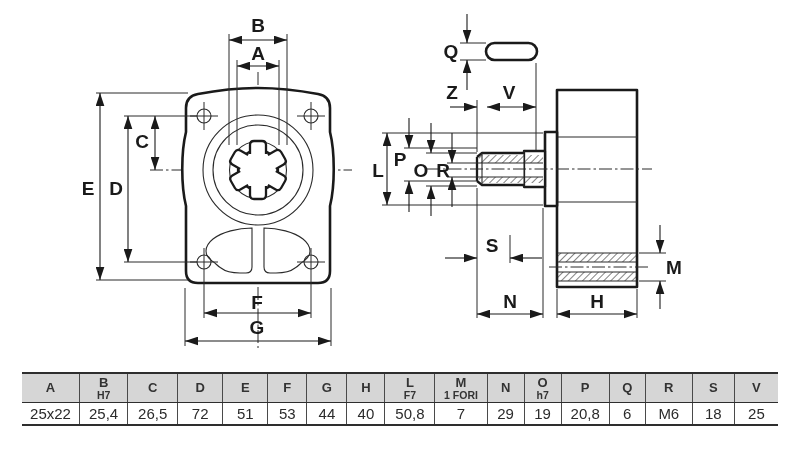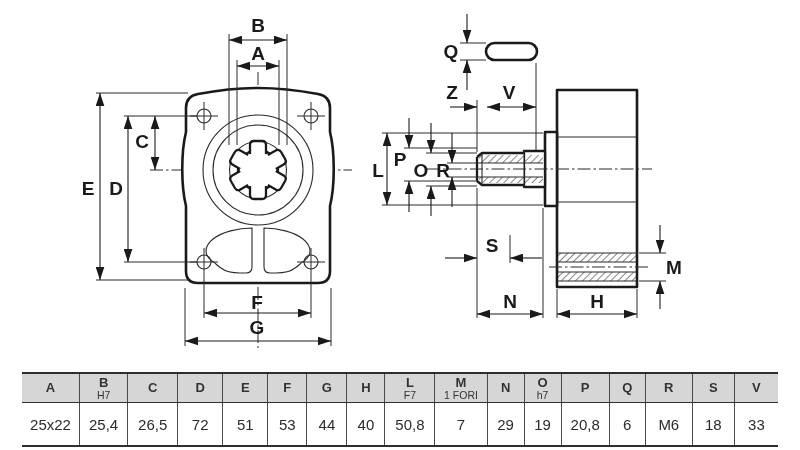--- a/index.html
+++ b/index.html
@@ -13,26 +13,26 @@
   .med{stroke:#1a1a1a;stroke-width:2.3;fill:none;stroke-linejoin:round;}
   .thin{stroke:#2a2a2a;stroke-width:1.1;fill:none;}
   .ext{stroke:#2a2a2a;stroke-width:1;fill:none;}
   .dim{stroke:#1a1a1a;stroke-width:1.1;fill:none;}
   .cl{stroke:#2a2a2a;stroke-width:1;fill:none;stroke-dasharray:13 3 2.5 3;}
   .xh{stroke:#2a2a2a;stroke-width:1;fill:none;}
   
   #spec-table{position:absolute;left:22px;top:372px;width:756px;color:#333;}
   .trow{display:flex;width:100%;box-sizing:border-box;}
   .trow.head{background:#d6d6d6;border-top:2px solid #2e2e2e;border-bottom:1px solid #2e2e2e;height:31px;}
-  .trow.vals{background:#fff;border-bottom:2px solid #2e2e2e;height:44px;}
+  .trow.vals{background:#fff;border-bottom:2px solid #2e2e2e;height:23px;}
   .cell{flex:0 0 var(--w);box-sizing:border-box;display:flex;flex-direction:column;
         align-items:center;justify-content:center;overflow:hidden;}
   .cell + .cell{border-left:1px solid #4a4a4a;}
   .hl{font-size:13px;font-weight:bold;line-height:14px;}
-  .hs{font-size:10.5px;font-weight:normal;line-height:11px;}
+  .hs{font-size:10.5px;font-weight:bold;line-height:11px;}
   .vc span{font-size:15px;color:#2b2b2b;}
 </style>
 </head>
 <body>
 
 <div id="stage">
 <svg width="800" height="368" viewBox="0 0 800 368">
   <defs>
     <marker id="ar" viewBox="0 0 12 8" refX="12" refY="4" markerWidth="13" markerHeight="9" markerUnits="userSpaceOnUse" orient="auto-start-reverse">
       <path d="M0,0 L12,4 L0,8 Z" fill="#1a1a1a"></path>
@@ -322,17 +322,17 @@
     <div class="cell vc" style="--w:4.77%">
           <span>6</span>
         </div>
     <div class="cell vc" style="--w:6.23%">
           <span>M6</span>
         </div>
     <div class="cell vc" style="--w:5.56%">
           <span>18</span>
         </div>
     <div class="cell vc" style="--w:5.83%">
-          <span>33</span>
+          <span>25</span>
         </div>
   </div>
 </div>
 </div>
 
 </body></html>

